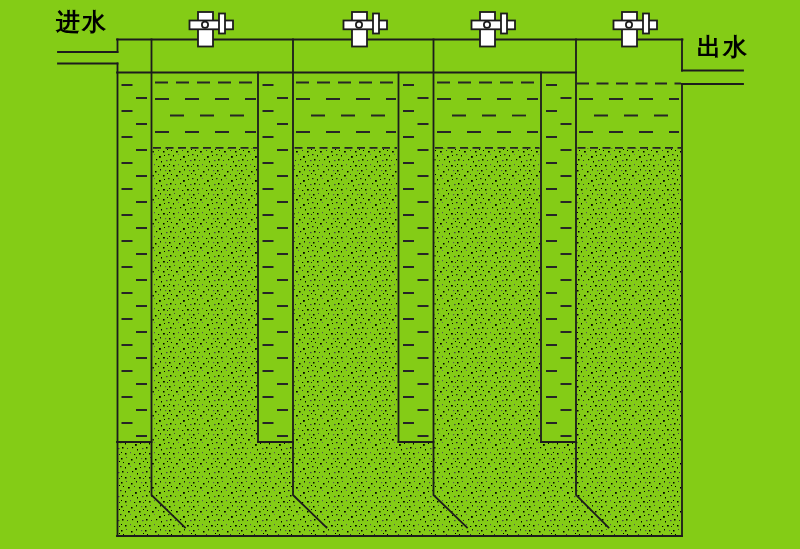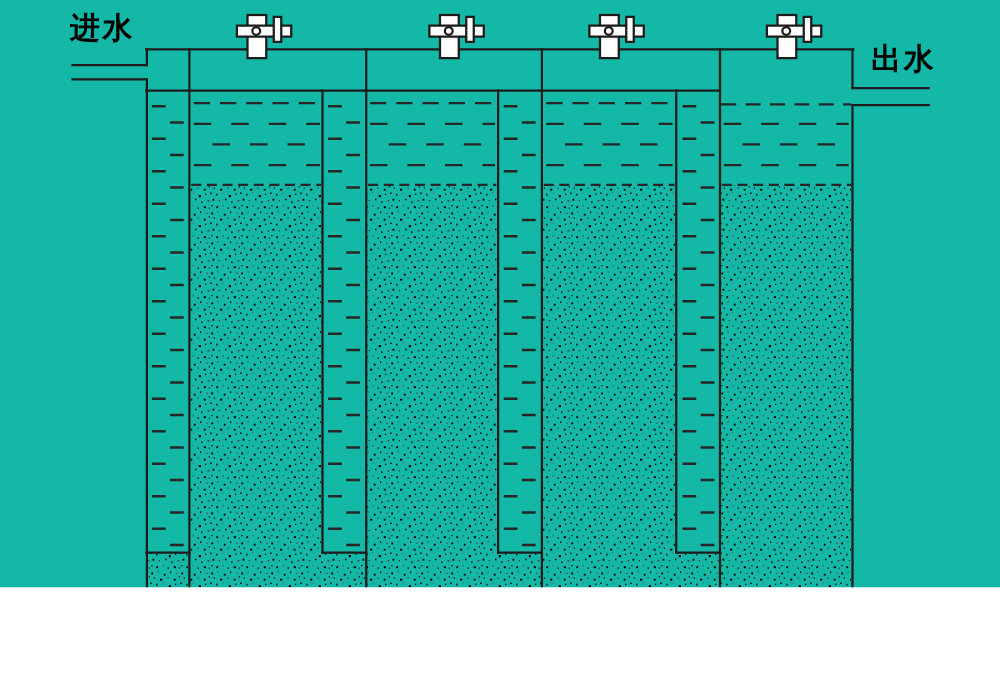--- a/index.html
+++ b/index.html
@@ -1,16 +1,16 @@
 <!DOCTYPE html>
 <html><head>
 <meta charset="utf-8">
 <style>
   html,body{margin:0;padding:0;background:#fff;}
-  .canvas{position:relative;width:800px;height:470px;background:#14b8a6;overflow:hidden;
+  .canvas{position:relative;width:800px;height:549px;background:#84cc16;overflow:hidden;
           font-family:"Liberation Serif","DejaVu Serif",serif;}
   svg{position:absolute;left:0;top:0;}
   
   .s  {stroke:#1c1c1c;stroke-width:1.8;fill:none;stroke-linecap:square;}
   
   .sf {stroke:#1c1c1c;stroke-width:1.8;fill:#ffffff;}
   
   .d  {stroke:#262626;stroke-width:1.8;fill:none;}
   
   .cd {stroke:#262626;stroke-width:11;fill:none;}

